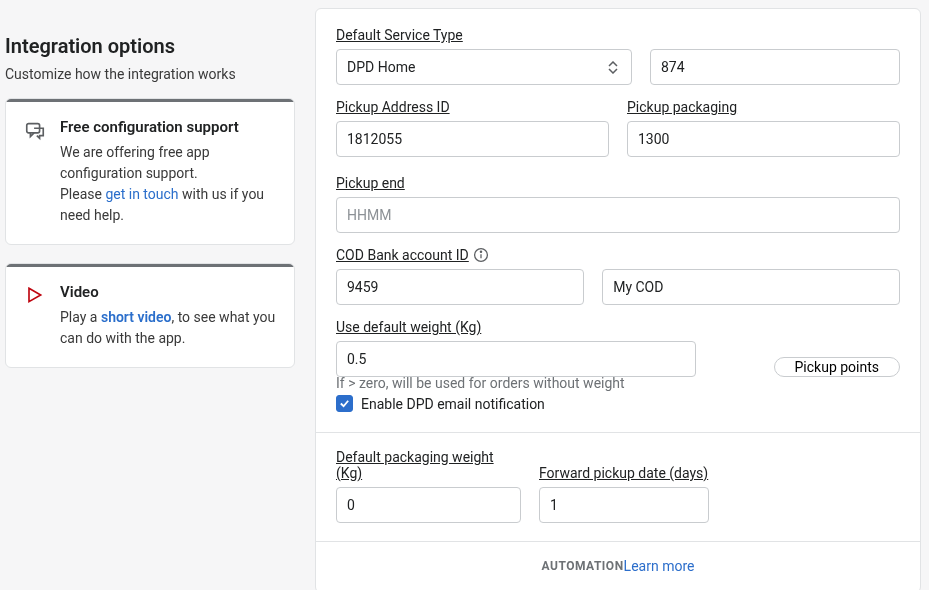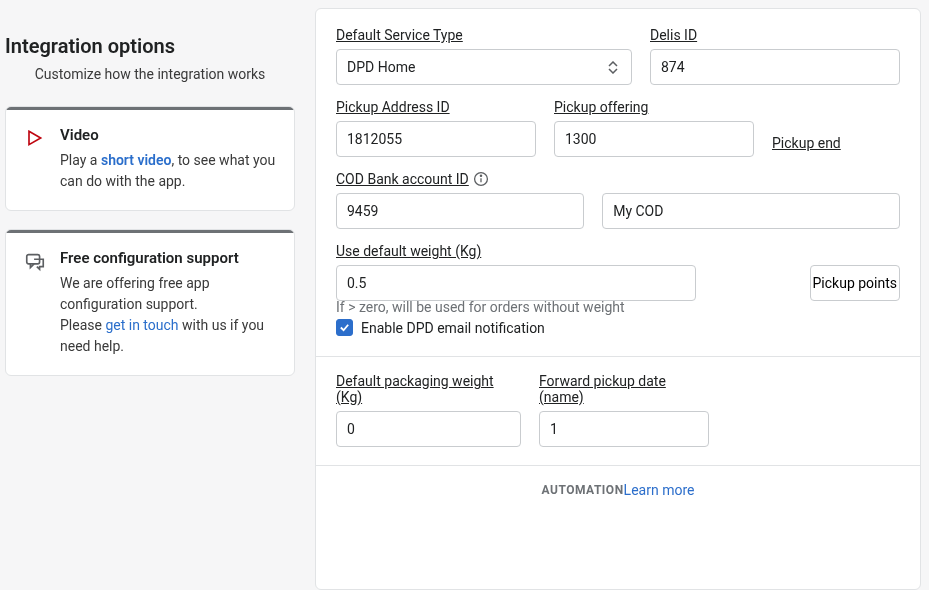--- a/index.html
+++ b/index.html
@@ -22,22 +22,21 @@
     padding: 10px 20px 0 5px;
   }
   .left h1 {
     font-size: 20px;
     font-weight: 600;
     margin: 24px 0 8px 0;
   }
   .left .subtitle {
     font-size: 14px;
     color: #3a3a3a;
-    margin-bottom: 24px;
-    text-align: center;
+    margin-bottom: 16px;
   }
   .card {
     background: #fff;
     border: 1px solid #e1e3e5;
     border-radius: 6px;
     margin-bottom: 18px;
     overflow: hidden;
   }
   .card .bar {
     height: 3px;
@@ -116,24 +115,24 @@
     align-items: center;
     justify-content: space-between;
     padding-right: 13px;
     cursor: pointer;
   }
   .select .chev {
     display: flex; flex-direction: column; gap: 1px;
     color: #5c5f62;
   }
   .btn {
-    height: 36px;
-    padding: 0 2px;
+    height: 20px;
+    padding: 0 20px;
     border: 1px solid #c9cccf;
-    border-radius: 4px;
+    border-radius: 12px;
     background: #fff;
     font-size: 14px;
     font-family: inherit;
     cursor: pointer;
     display: inline-flex;
     align-items: center;
     white-space: nowrap;
   }
   .help {
     font-size: 14px;
@@ -188,39 +187,20 @@
   svg { display: block; }
 </style>
 </head>
 <body>
 
 <div class="page">
 
   <div class="left">
     <h1>Integration options</h1>
     <div class="subtitle">Customize how the integration works</div>
-
-    <div class="card">
-      <div class="bar"></div>
-      <div class="inner">
-        <div class="icon-box">
-          <span>
-            <svg width="20" height="20" viewBox="0 0 24 24" fill="none" stroke="#bf0711" stroke-width="2">
-              <polygon points="6,4 20,12 6,20" fill="none"></polygon>
-            </svg>
-          </span>
-        </div>
-        <div class="content">
-          <div class="title">Video</div>
-          <div class="body">
-            <span>Play a </span><a class="bold">short video</a><span>, to see what you can do with the app.</span>
-          </div>
-        </div>
-      </div>
-    </div>
 
     <div class="card">
       <div class="bar"></div>
       <div class="inner">
         <div class="icon-box">
           <span>
             <svg width="22" height="22" viewBox="0 0 24 24" fill="none" stroke="#5c5f62" stroke-width="1.8">
               <rect x="3" y="4" width="14" height="10" rx="2"></rect>
               <path d="M7 14 L7 18 L11 14"></path>
               <path d="M11 9 L21 9 L21 17 L17 17 L17 20 L14 17"></path>
@@ -229,56 +209,75 @@
         </div>
         <div class="content">
           <div class="title">Free configuration support</div>
           <div class="body">
             <span>We are offering free app configuration support.</span><br>
             <span>Please </span><a>get in touch</a><span> with us if you need help.</span>
           </div>
         </div>
       </div>
     </div>
+
+    <div class="card">
+      <div class="bar"></div>
+      <div class="inner">
+        <div class="icon-box">
+          <span>
+            <svg width="20" height="20" viewBox="0 0 24 24" fill="none" stroke="#bf0711" stroke-width="2">
+              <polygon points="6,4 20,12 6,20" fill="none"></polygon>
+            </svg>
+          </span>
+        </div>
+        <div class="content">
+          <div class="title">Video</div>
+          <div class="body">
+            <span>Play a </span><a class="bold">short video</a><span>, to see what you can do with the app.</span>
+          </div>
+        </div>
+      </div>
+    </div>
   </div>
 
   <div class="right">
 
     <div class="row">
       <div class="field" style="flex:1">
         <label>Default Service Type</label>
         <div class="select">
           <span>DPD Home</span>
           <span class="chev">
             <svg width="10" height="6" viewBox="0 0 10 6">
                 <path d="M1 5 L5 1 L9 5" stroke="#5c5f62" stroke-width="1.5" fill="none"></path>
               </svg>
             <svg width="10" height="6" viewBox="0 0 10 6">
                 <path d="M1 1 L5 5 L9 1" stroke="#5c5f62" stroke-width="1.5" fill="none"></path>
               </svg>
           </span>
         </div>
       </div>
       <div class="field" style="width:250px">
-        <label>Delis ID</label>
         <input class="input" value="874" style="">
       </div>
     </div>
 
     <div class="row">
       <div class="field" style="flex:1">
         <label>Pickup Address ID</label>
         <input class="input" value="1812055" style="">
       </div>
       <div class="field" style="flex:1">
-        <label>Pickup offering</label>
+        <label>Pickup packaging</label>
         <input class="input" value="1300" style="">
       </div>
       <div class="field" style="flex:1">
         <label>Pickup end</label>
+        <input class="input" value="" placeholder="HHMM" style="">
       </div>
     </div>
 
     <div class="row">
       <div class="field" style="flex:1">
         <label>
           <span>COD Bank account ID</span>
           <span>
             <svg width="16" height="16" viewBox="0 0 20 20" fill="none" stroke="#5c5f62" stroke-width="1.6">
                 <circle cx="10" cy="10" r="8"></circle>
@@ -314,21 +313,21 @@
     </div>
 
     <div class="divider"></div>
 
     <div class="row">
       <div class="field" style="width:185px">
         <label>Default packaging weight (Kg)</label>
         <input class="input" value="0" style="">
       </div>
       <div class="field" style="width:170px">
-        <label>Forward pickup date (name)</label>
+        <label>Forward pickup date (days)</label>
         <input class="input" value="1" style="">
       </div>
     </div>
 
     <div class="divider"></div>
 
     <div class="section-head">
       <span class="stitle">AUTOMATION</span>
       <a>Learn more</a>
     </div>

